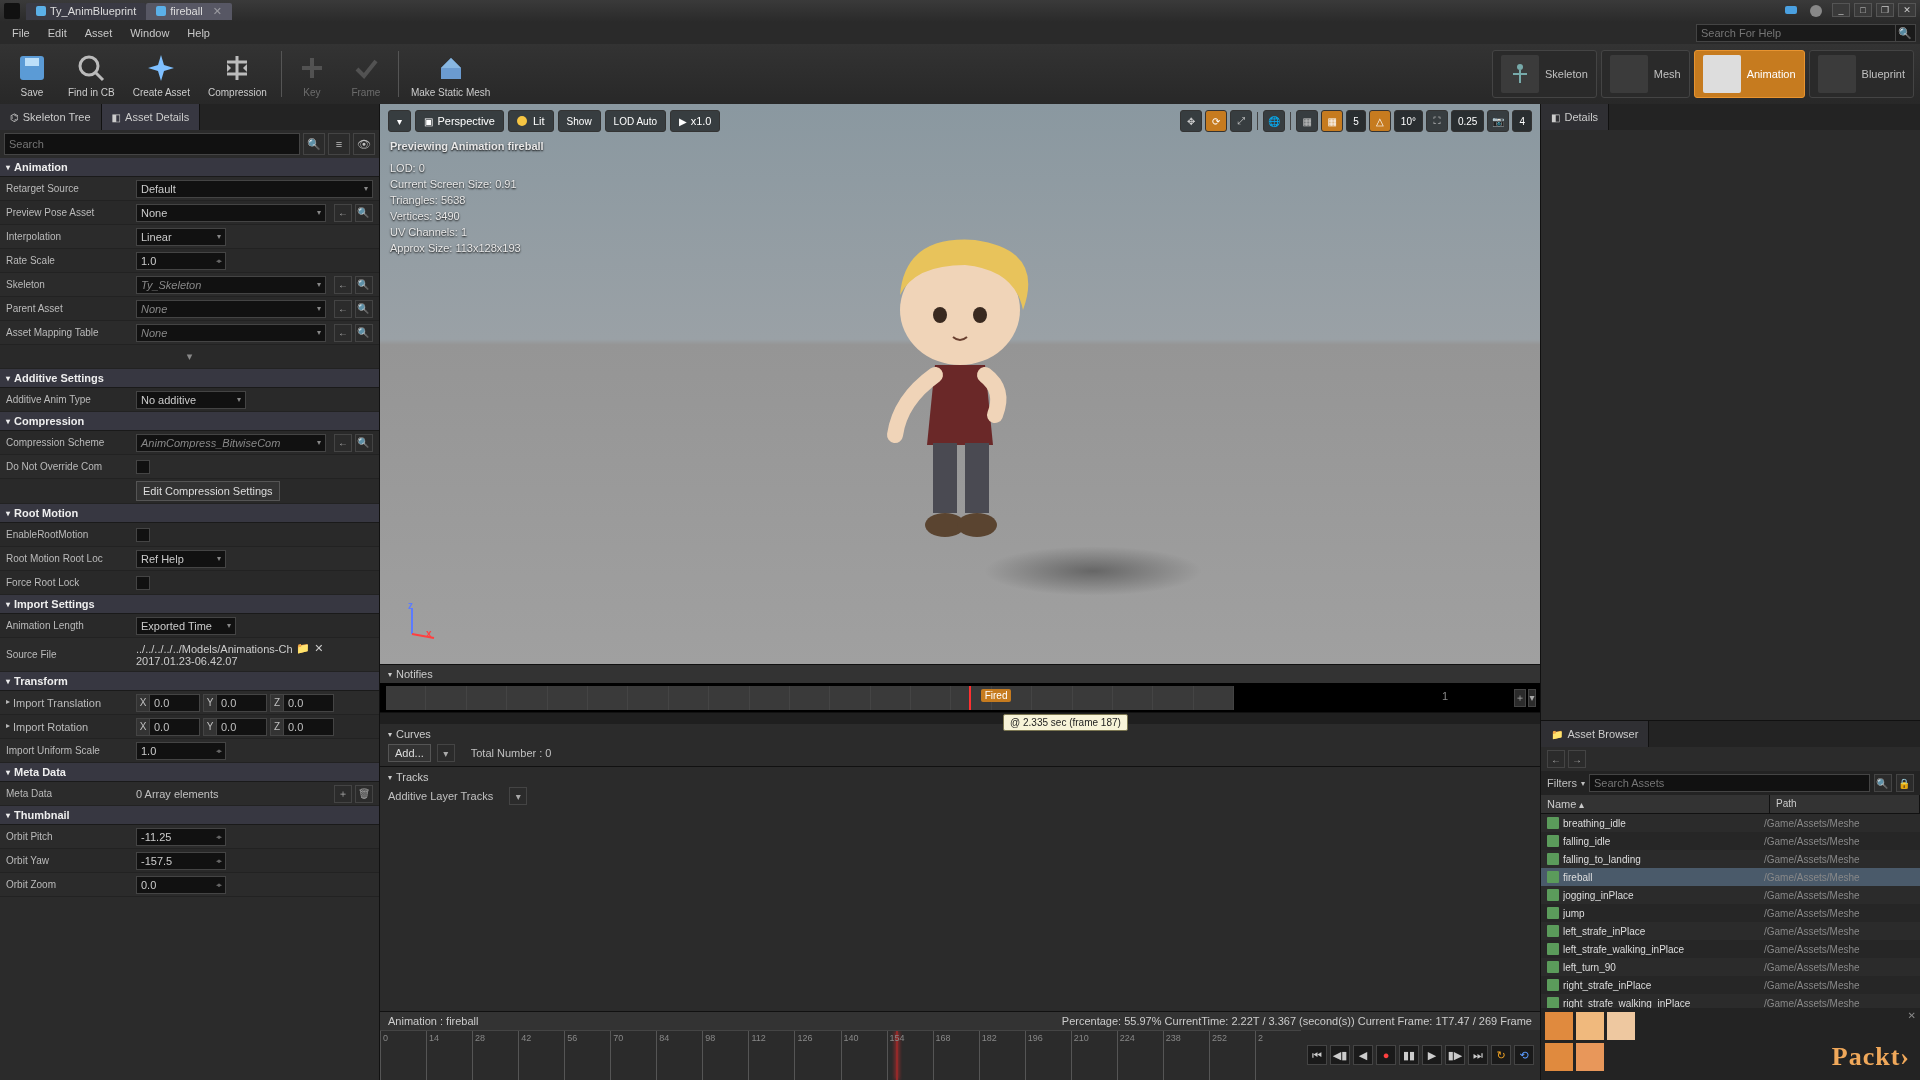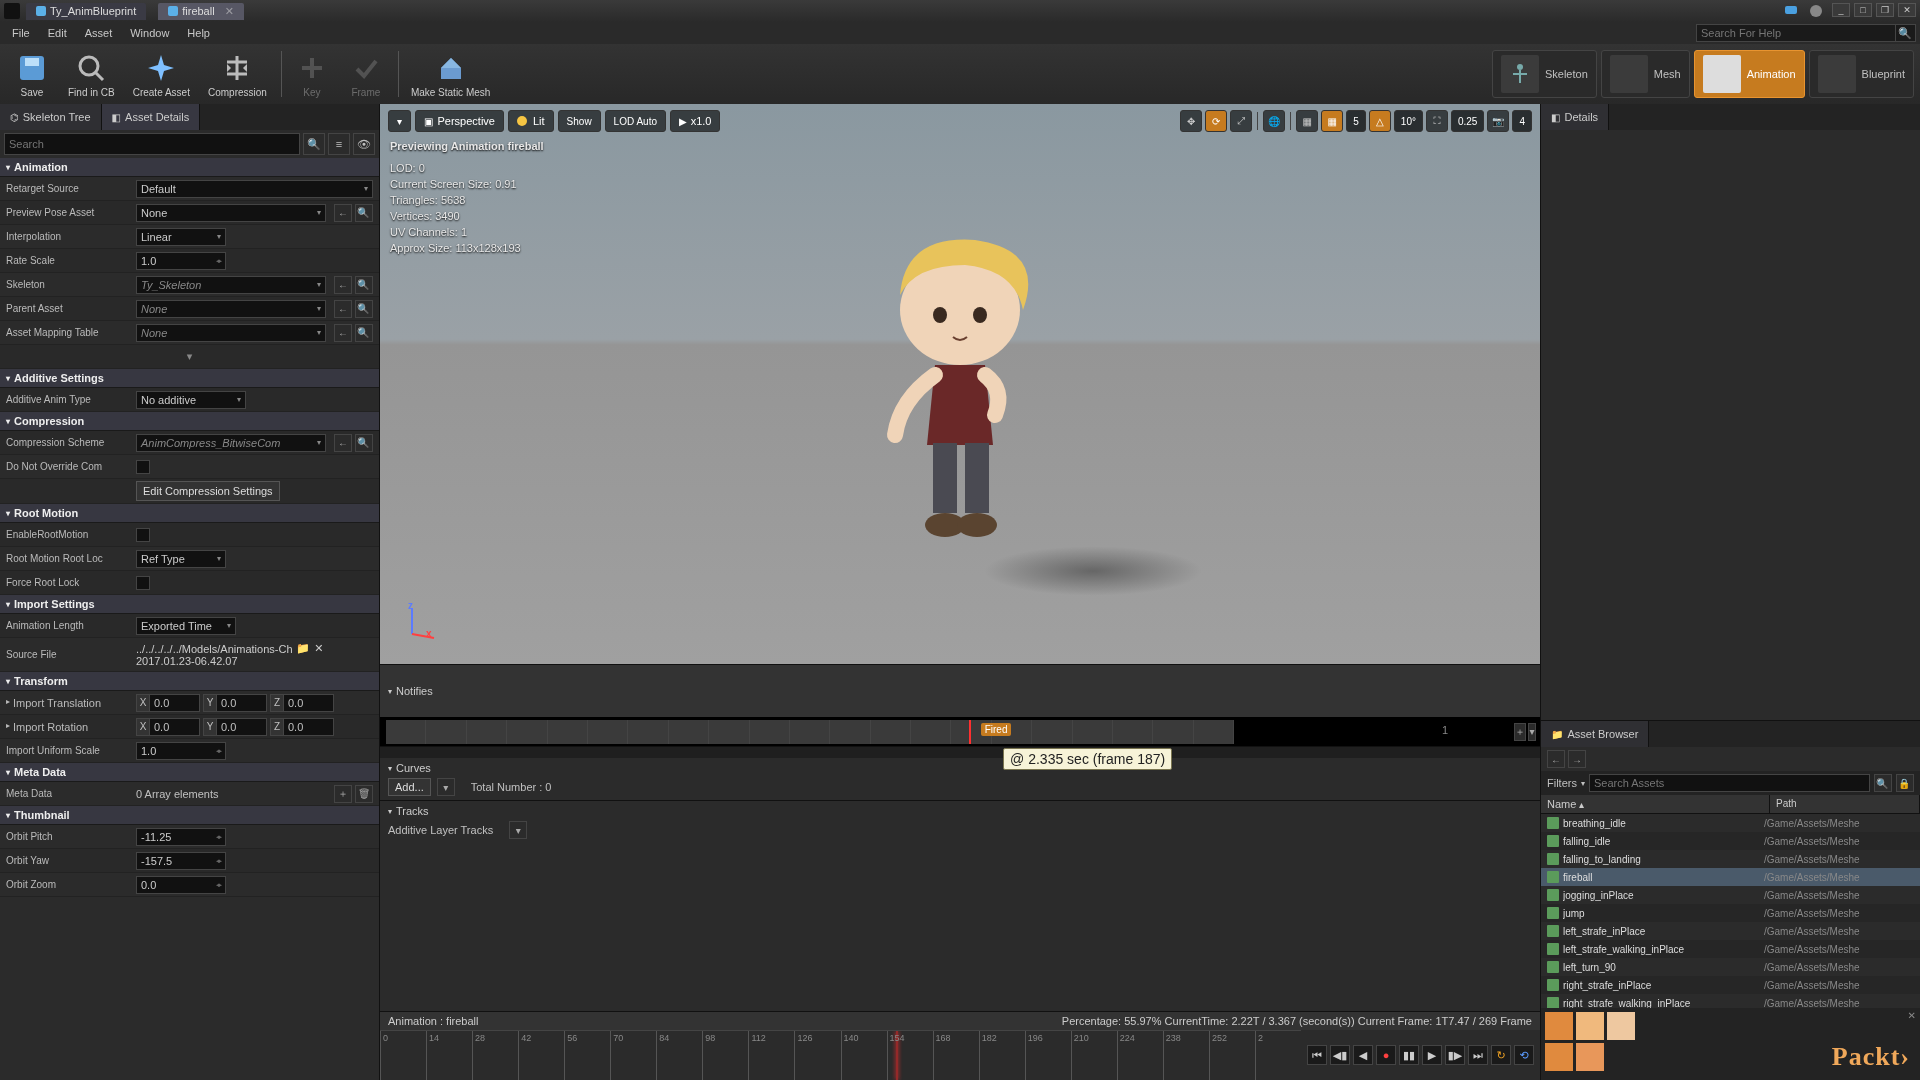--- a/index.html
+++ b/index.html
@@ -1,20 +1,20 @@
 <!DOCTYPE html>
 <html><head>
 <meta charset="utf-8">
 <style>
 * { margin:0; padding:0; box-sizing:border-box; font-family:"Segoe UI",Tahoma,sans-serif; font-size:11px; }
 body { background:#1a1a1a; color:#c0c0c0; width:1920px; height:1080px; overflow:hidden; }
 
 .titlebar { height:22px; background:linear-gradient(#3a3a3a,#2a2a2a); display:flex; align-items:center; padding:0 4px; }
 .titlebar .ue-logo { width:16px; height:16px; background:#111; border-radius:2px; margin-right:6px; }
-.tab-docs { display:flex; gap:12px;text-align:center; }
+.tab-docs { display:flex; gap:0;text-align:center; }
 .tab-doc { background:#3a3a44; padding:2px 10px; border-radius:2px 2px 0 0; color:#ddd; display:flex; align-items:center; gap:4px; }
 .tab-doc span.icon-dot{ width:10px; height:10px; background:#5bb0e8; border-radius:2px; display:inline-block; }
 .tab-doc.sel{ background:#575764; }
 .tab-doc .x-icon{ margin-left:6px; opacity:.5; }
 .title-right { margin-left:auto; display:flex; gap:4px; }
 .win-btn { width:18px; height:14px; background:#3a3a3a; border:1px solid #555; color:#ccc; display:flex; align-items:center; justify-content:center; font-size:9px; }
 
 .menubar { height:22px; background:#2a2a2a; display:flex; align-items:center; justify-content:space-between; padding:0 4px; }
 .menus { display:flex; gap:2px; }
 .menu-item { padding:2px 8px; color:#c8c8c8; cursor:pointer; }
@@ -80,28 +80,28 @@
 .vp-overlay-text{ position:absolute; left:10px; top:34px; color:#e8e8e8; text-shadow:0 1px 2px #000; font-size:11px; line-height:16px; }
 .vp-axis{ position:absolute; left:20px; bottom:20px; width:40px; height:40px; }
 .vp-axis .ax{ position:absolute; font-size:10px; font-weight:bold; }
 .vp-axis .z{ color:#5b7bff; left:8px; top:-4px; }
 .vp-axis .x{ color:#ff4040; left:26px; top:24px; }
 .vp-axis svg{ position:absolute; left:0; top:0; }
 .vp-scene{ width:100%; height:100%; background:linear-gradient(to bottom, #8a98a0 0%, #9aa1a6 42%, #959595 43%, #a0a0a0 100%); position:relative; overflow:hidden;}
 .character{ position:absolute; left:50%; top:52%; transform:translate(-50%,-50%); width:230px; height:360px; }
 .shadow-el{ position:absolute; left:52%; top:79%; width:220px; height:50px; background:radial-gradient(ellipse at center, rgba(0,0,0,.35) 0%, rgba(0,0,0,0) 70%); border-radius:50%; }
 
-.notifies-bar{ background:#333; color:#ccc; padding:20px 8px; display:flex; align-items:center; gap:4px; border-top:1px solid #111; }
+.notifies-bar{ background:#333; color:#ccc; padding:3px 8px; display:flex; align-items:center; gap:4px; border-top:1px solid #111; }
 .notifies-bar::before{ content:"▾"; font-size:8px; }
 .notify-track{ height:30px; background:#000000; position:relative; display:flex; align-items:center; border-bottom:1px solid #111; }
 .nt-slots{ flex:1; position:relative; height:24px; margin:0 6px; }
 .nt-slot{ position:absolute; top:0; height:24px; border-right:1px solid #444; background:#3a3a3a; }
 .nt-marker{ position:absolute; top:0; width:2px; height:24px; background:#ff3030; }
 .nt-label{ position:absolute; top:3px; color:#fff; font-size:10px; background:#c67b1f; padding:1px 4px; border-radius:2px;}
-.nt-tip{ position:absolute; background:#f7f3d8; border:1px solid #7a7550; color:#222; padding:2px 6px; font-size:14px; border-radius:2px; white-space:nowrap; }
+.nt-tip{ position:absolute; background:#f7f3d8; border:1px solid #7a7550; color:#222; padding:2px 6px; font-size:10px; border-radius:2px; white-space:nowrap; }
 .nt-end{ width:22px; display:flex; gap:2px; margin-right:4px; }
 
 .curves-sec{ padding:4px 8px; background:#2b2b2b; border-bottom:1px solid #111;margin-top:11px; }
 .sec-title{ display:flex; align-items:center; gap:4px; color:#ccc; margin-bottom:4px; }
 .sec-title::before{ content:"▾"; font-size:8px; }
 .curve-row{ display:flex; align-items:center; gap:6px; }
 .tracks-sec{ padding:4px 8px; background:#2b2b2b; flex:1; }
 .tracks-row{ display:flex; align-items:center; gap:16px; }
 
 .timeline-status{ background:#333; color:#ccc; padding:3px 8px; display:flex; justify-content:space-between; border-top:1px solid #111; font-size:10px;}
@@ -423,21 +423,21 @@
       <div class="prop-row">
           <div class="prop-label">EnableRootMotion</div>
           <div class="prop-ctrl">
             <div class="chk"></div>
           </div>
         </div>
       <div class="prop-row">
           <div class="prop-label">Root Motion Root Loc</div>
           <div class="prop-ctrl">
             <div class="dd" style="min-width:90px;flex:0;">
-              <span>Ref Type</span>
+              <span>Ref Help</span>
             </div>
           </div>
         </div>
       <div class="prop-row">
           <div class="prop-label">Force Root Lock</div>
           <div class="prop-ctrl">
             <div class="chk"></div>
           </div>
         </div>
 

